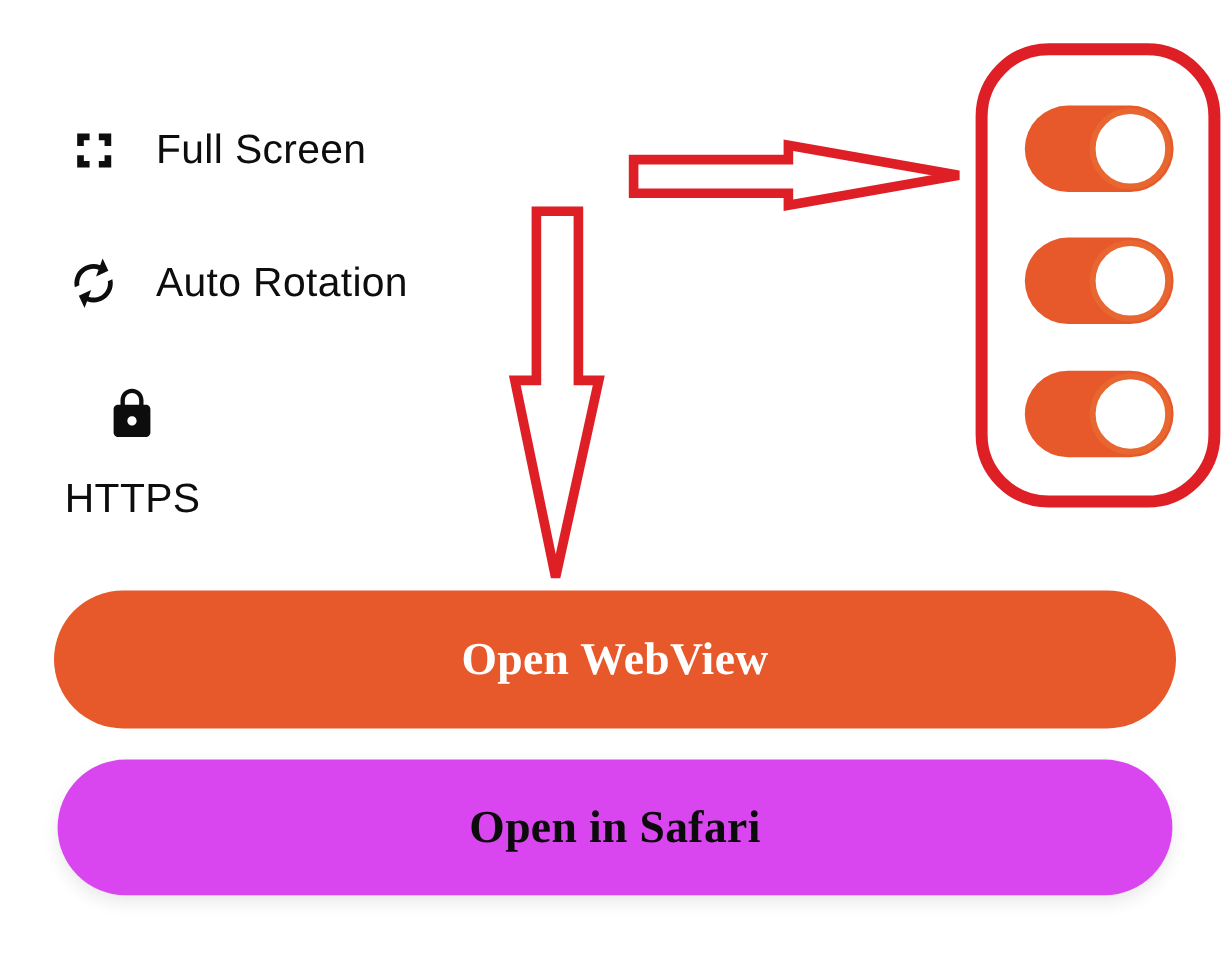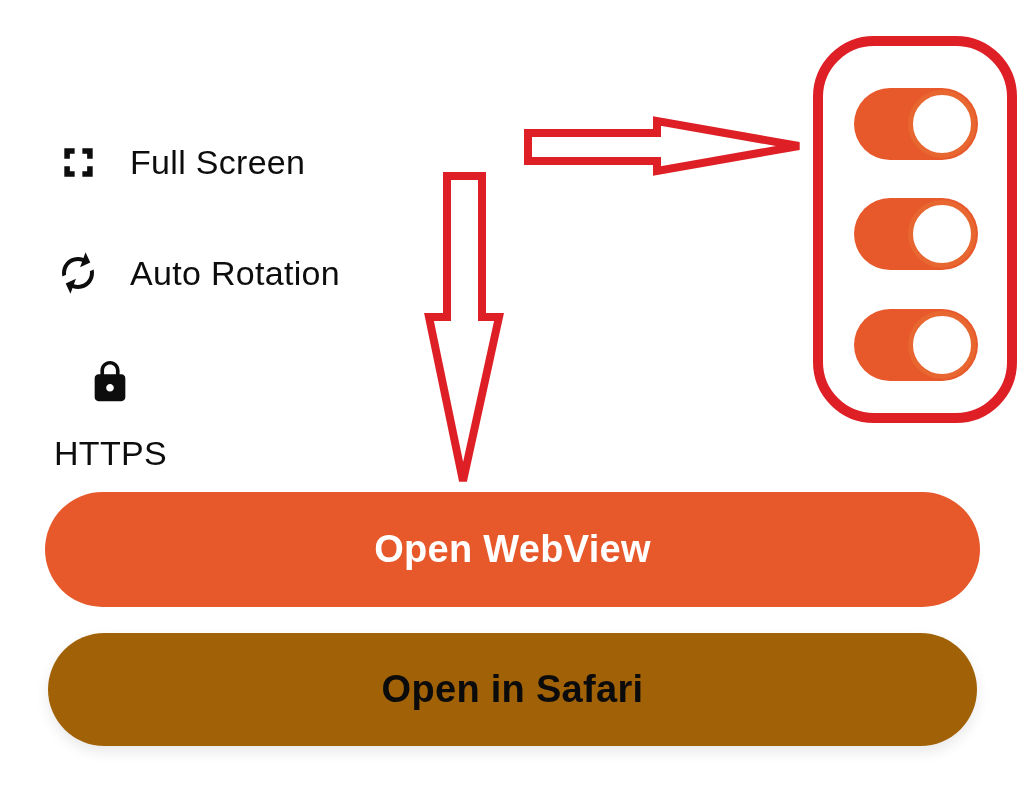--- a/index.html
+++ b/index.html
@@ -7,21 +7,21 @@
     position:relative;
     width:1024px; height:797px;
     background:#ffffff;
     font-family:"Liberation Sans", sans-serif;
     overflow:hidden;
   }
 
   
   .setting-row {
     position:absolute; left:54px; height:48px;
-    display:flex; align-items:center; gap:28px;margin-top:37px;
+    display:flex; align-items:center; gap:28px;
   }
   .row-1 { top:101px; }
   .row-2 { top:212px;text-align:right; }
   .row-3 { top:321px;flex-direction:column; }
   .icon-box {
     width:48px; height:48px;
     display:flex; align-items:center; justify-content:center;
     flex:0 0 48px;
   }
   .setting-label {
@@ -46,32 +46,32 @@
   
   .annotations {
     position:absolute; left:0; top:0; width:1024px; height:797px;
     pointer-events:none;
   }
 
   
   .btn {
     position:absolute;
     display:flex; align-items:center; justify-content:center;
-    font-family:Liberation Sans, sans-serif;
+    font-family:Liberation Serif, serif;
     font-weight:700; font-size:38px;
     border:none; cursor:pointer; padding:0;
   }
   .btn-primary {
     left:45px; top:492px; width:935px; height:115px;
     border-radius:58px; background:#E7582B; color:#ffffff;
     letter-spacing:.3px;
   }
   .btn-secondary {
     left:48px; top:633px; width:929px; height:113px;
-    border-radius:57px; background:#a16207; color:#0b0b0b;
+    border-radius:57px; background:#d946ef; color:#0b0b0b;
     box-shadow:0 6px 14px rgba(0,0,0,0.09);
     letter-spacing:.3px;
   }
 </style>
 </head>
 <body>
 
 <div class="canvas">
 
   <div class="setting-row row-1">

